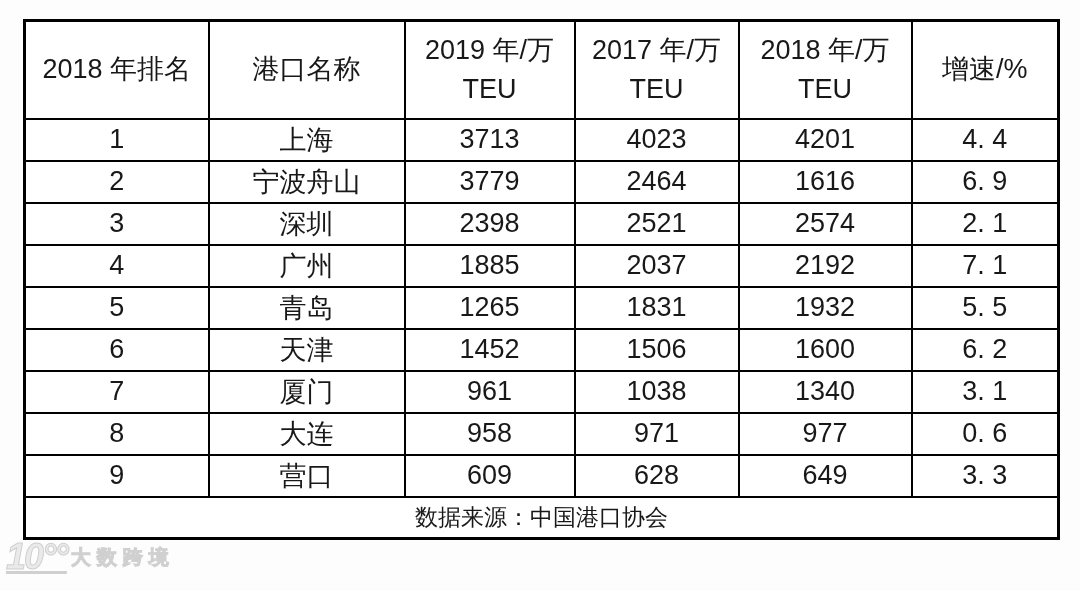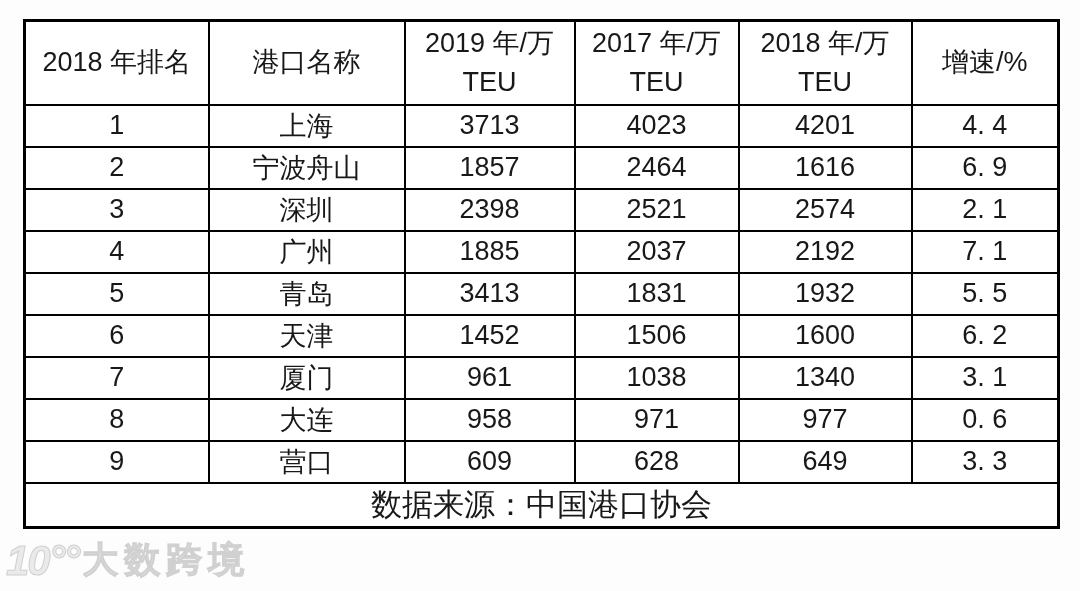--- a/index.html
+++ b/index.html
@@ -30,63 +30,64 @@
   .port-table td {
     border: 2px solid #000;
     text-align: center;
     vertical-align: middle;
     padding: 0;
     font-weight: normal;
     overflow: hidden;
     white-space: nowrap;
   }
   tr.header-row {
-    height: 84px;
+    height: 98px;
   }
   tr.header-row th {
     font-size: 27px;
     line-height: 39px;
   }
   tr.data-row {
     height: 42px;
   }
   tr.data-row td {
     font-size: 27px;
   }
   tr.footer-row {
     height: 42px;
   }
   tr.footer-row td {
-    font-size: 31px;
+    font-size: 23px;
     margin-left: 31px;
   }
   .hdr-line {
     display: block;
   }
   .watermark {
     position: absolute;
     left: 6px;
     top: 536px;
     z-index: 3;
     display: flex;
     align-items: center;
     gap: 4px;
     color: #ececec;
     -webkit-text-stroke: 1px #d2d2d2;
     mix-blend-mode: multiply;
     font-weight: bold;
     pointer-events: none;
   }
   .watermark .logo-glyph {
-    font-size: 42px;
+    font-size: 36px;
     font-style: italic;
     letter-spacing: -2px;
+    text-decoration: underline;
   }
   .watermark .brand-text {
-    font-size: 36px;
+    font-size: 20px;
     letter-spacing: 6px;
   }
 </style>
 </head>
 <body>
 
 <table class="port-table">
   <colgroup>
     <col style="width:184px">
     <col style="width:196px">
@@ -118,21 +119,21 @@
       <td>1</td>
       <td>上海</td>
       <td>3713</td>
       <td>4023</td>
       <td>4201</td>
       <td>4. 4</td>
     </tr>
     <tr class="data-row">
       <td>2</td>
       <td>宁波舟山</td>
-      <td>1857</td>
+      <td>3779</td>
       <td>2464</td>
       <td>1616</td>
       <td>6. 9</td>
     </tr>
     <tr class="data-row">
       <td>3</td>
       <td>深圳</td>
       <td>2398</td>
       <td>2521</td>
       <td>2574</td>
@@ -142,21 +143,21 @@
       <td>4</td>
       <td>广州</td>
       <td>1885</td>
       <td>2037</td>
       <td>2192</td>
       <td>7. 1</td>
     </tr>
     <tr class="data-row">
       <td>5</td>
       <td>青岛</td>
-      <td>3413</td>
+      <td>1265</td>
       <td>1831</td>
       <td>1932</td>
       <td>5. 5</td>
     </tr>
     <tr class="data-row">
       <td>6</td>
       <td>天津</td>
       <td>1452</td>
       <td>1506</td>
       <td>1600</td>

